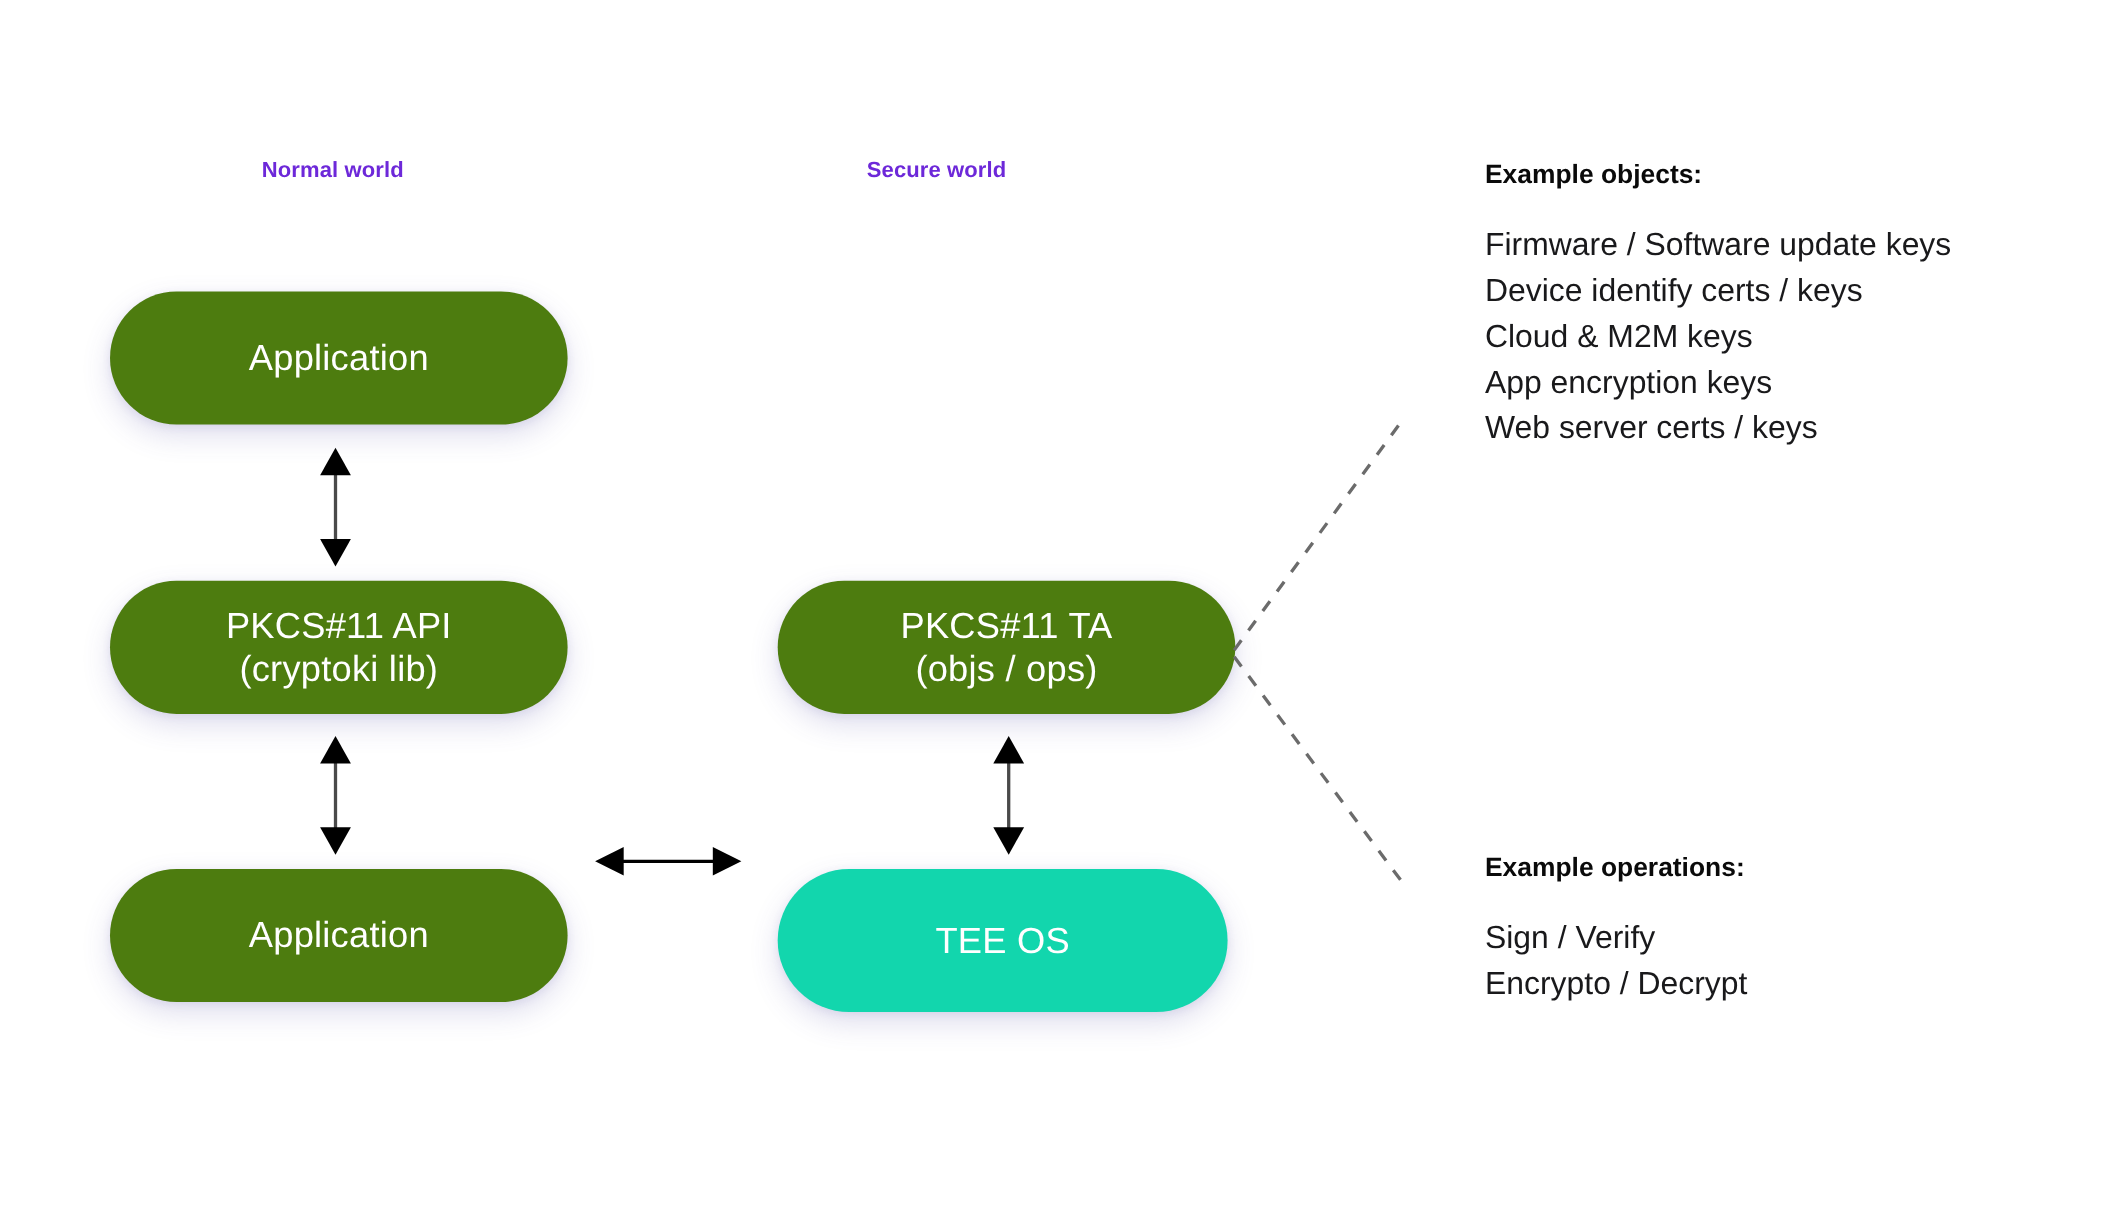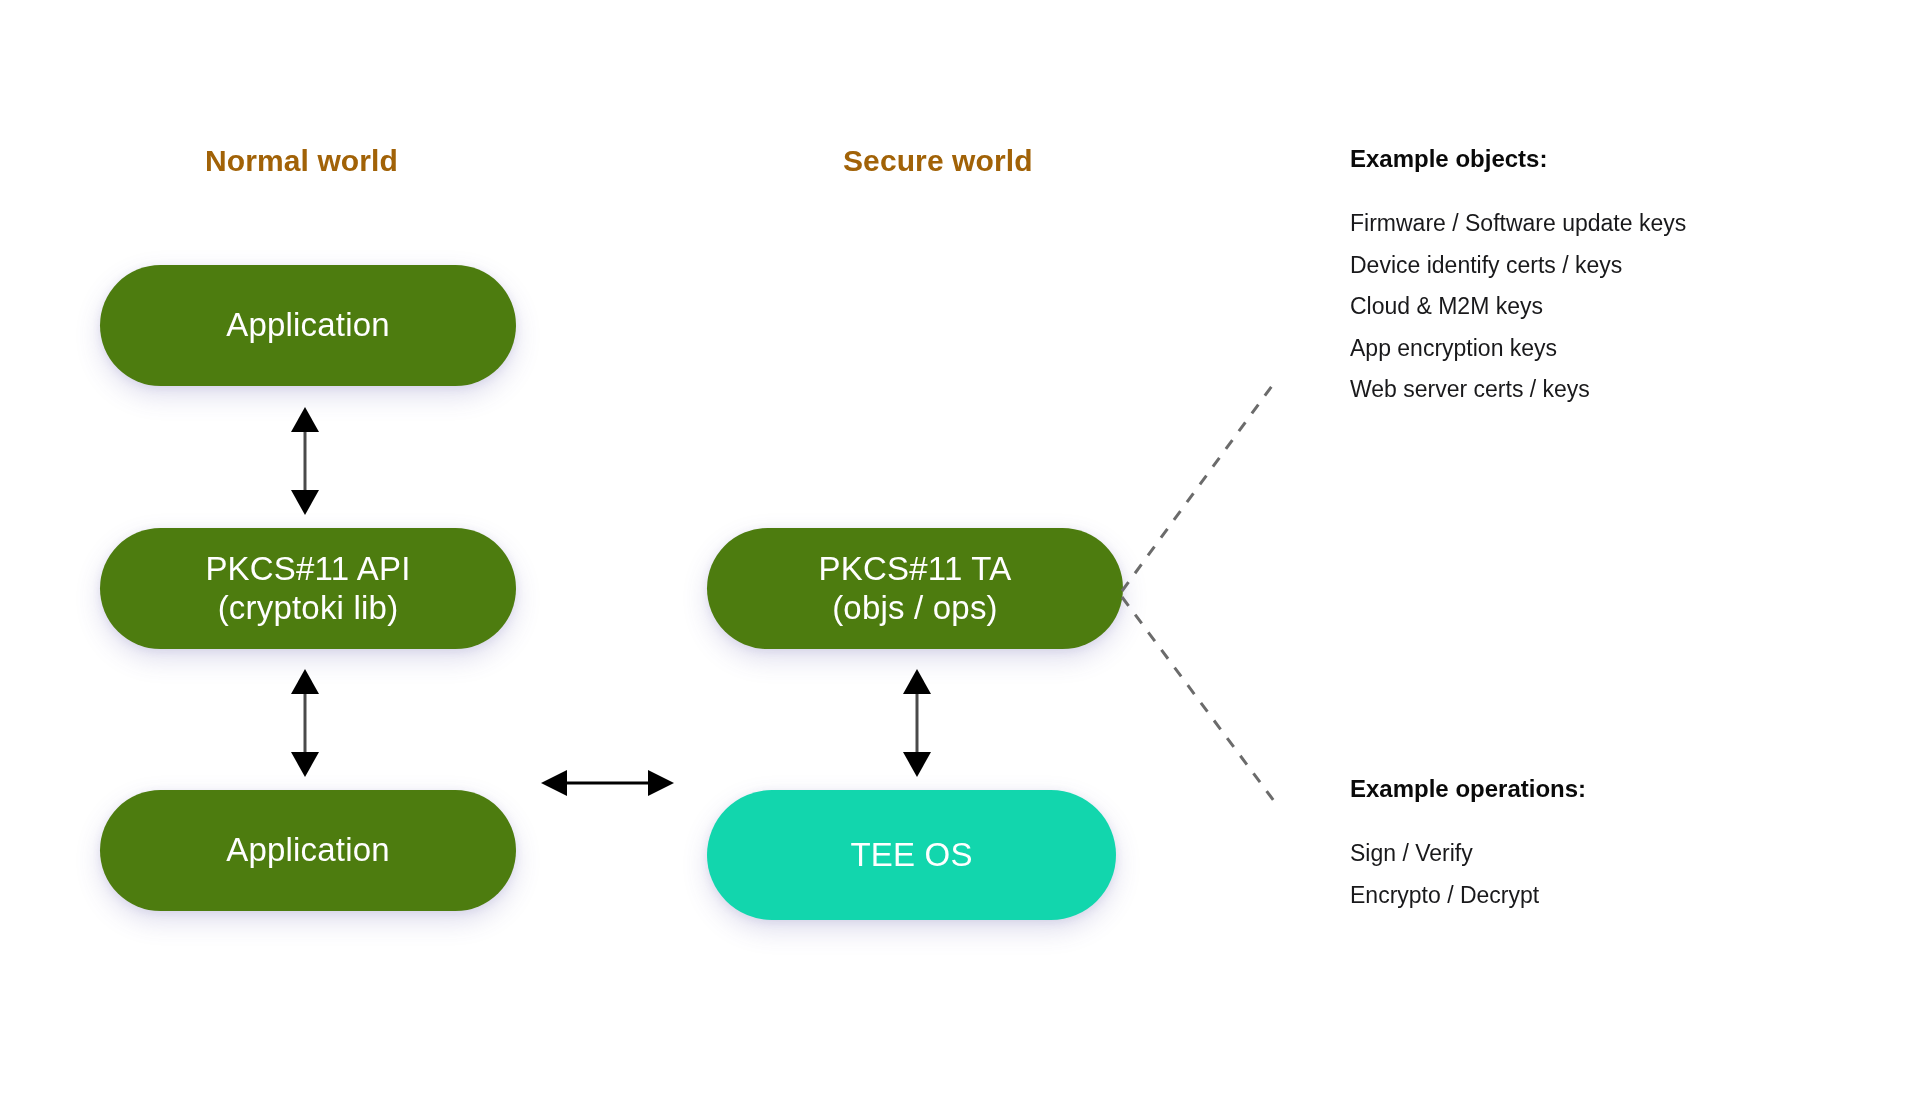--- a/index.html
+++ b/index.html
@@ -16,25 +16,26 @@
     position: relative;
     width: 1920px;
     height: 1096px;
     background: #ffffff;
     overflow: hidden;
   }
 
   
   .col-heading {
     position: absolute;
-    font-size: 30px;
+    font-size: 20px;
     font-weight: 700;
-    color: #a16207;
+    color: #6d28d9;
     letter-spacing: 0.1px;
     white-space: nowrap;
+    margin-left: 33px;
   }
 
   
   .pill {
     position: absolute;
     display: flex;
     align-items: center;
     justify-content: center;
     border-radius: 999px;
     box-shadow: 0 10px 26px rgba(80, 70, 160, 0.18),
@@ -71,35 +72,35 @@
     color: #0a0a0a;
     white-space: nowrap;
   }
   .note-list {
     position: absolute;
     margin: 0;
     padding: 0;
     list-style: none;
   }
   .note-list li {
-    font-size: 23px;
+    font-size: 29px;
     font-weight: 400;
     color: #19191b;
     line-height: 41.5px;
     white-space: nowrap;
   }
 </style>
 </head>
 <body>
 
 <div id="canvas">
 
   <div class="col-heading" style="left:205px; top:144px;">Normal world</div>
 
-  <div class="col-heading" style="left:843px; top:144px;">Secure world</div>
+  <div class="col-heading" style="left:755px; top:144px;">Secure world</div>
 
   <div class="pill pill-purple" style="left:100px; top:265px; width:416px; height:121px;">
     <span class="pill-label">Application</span>
   </div>
 
   <div class="pill pill-purple" style="left:100px; top:528px; width:416px; height:121px;">
     <span class="pill-label">PKCS#11 API
 (cryptoki lib)</span>
   </div>
 

